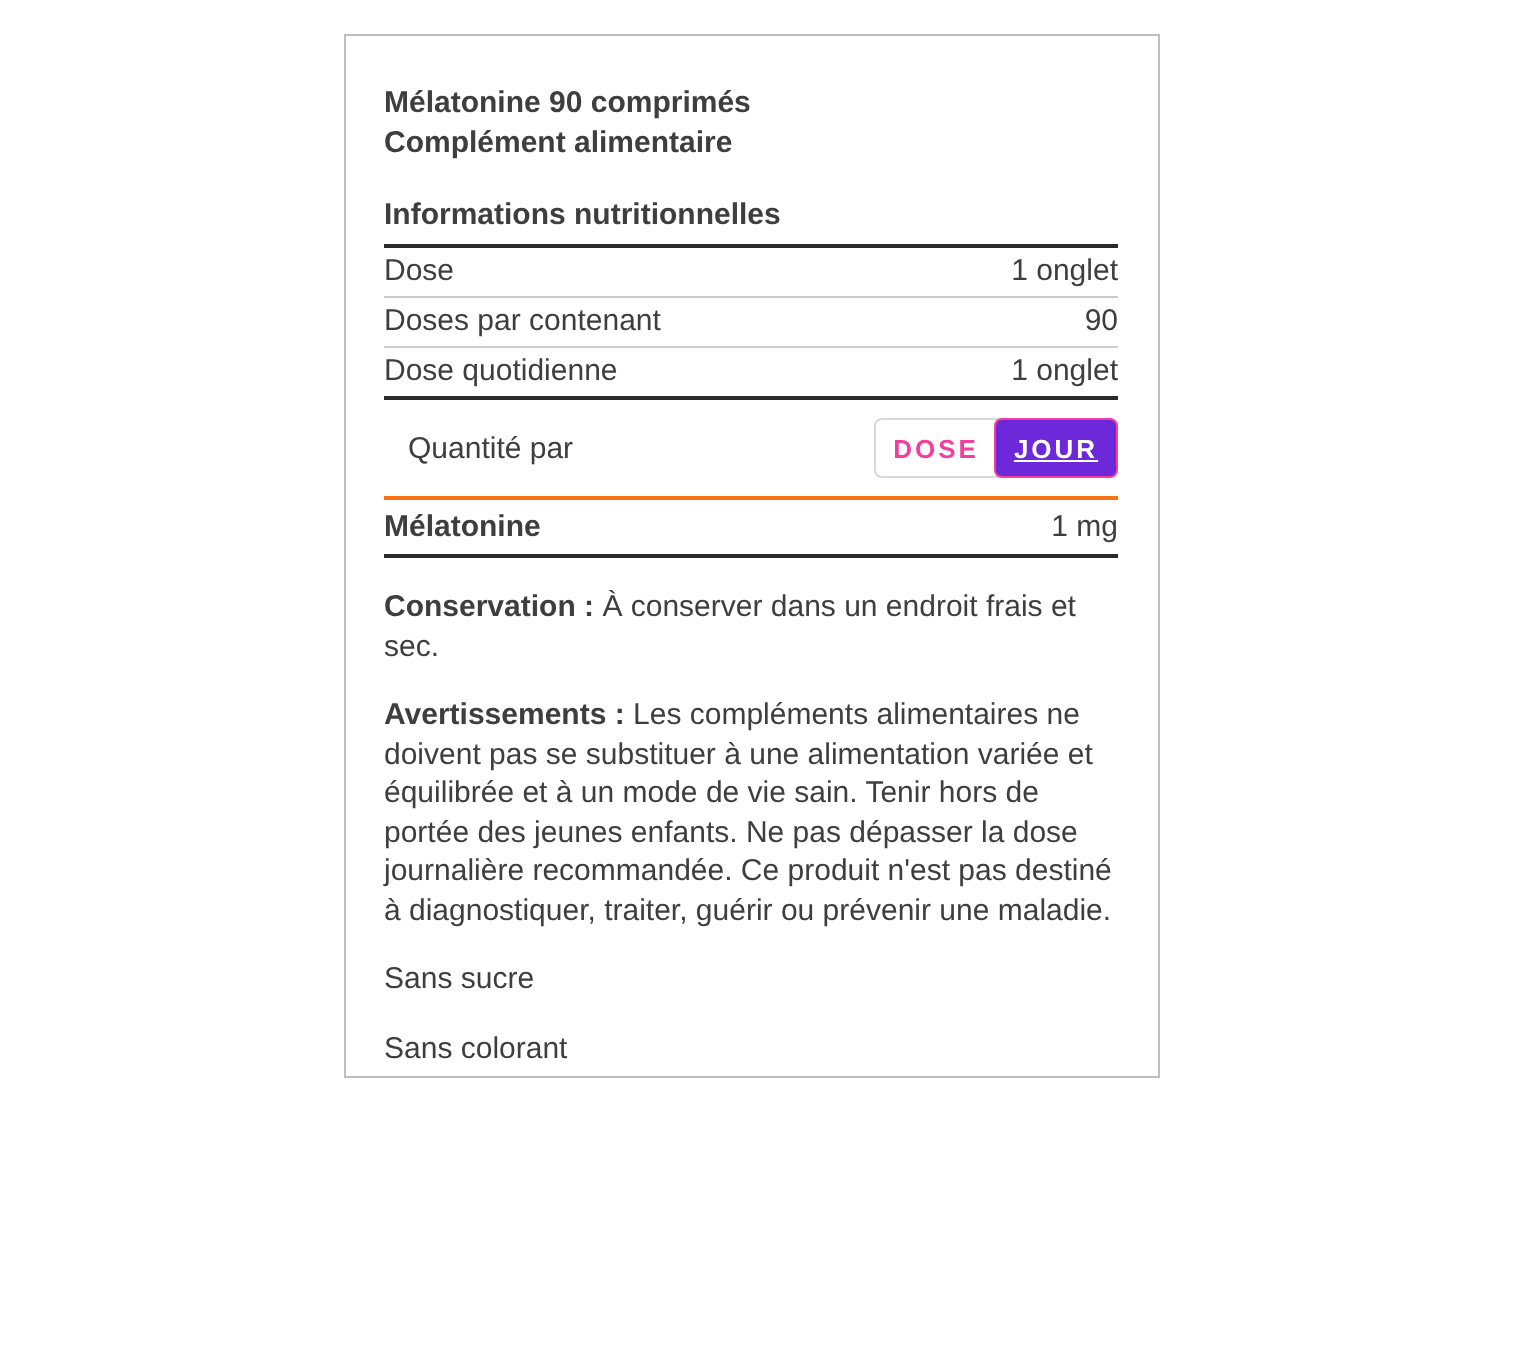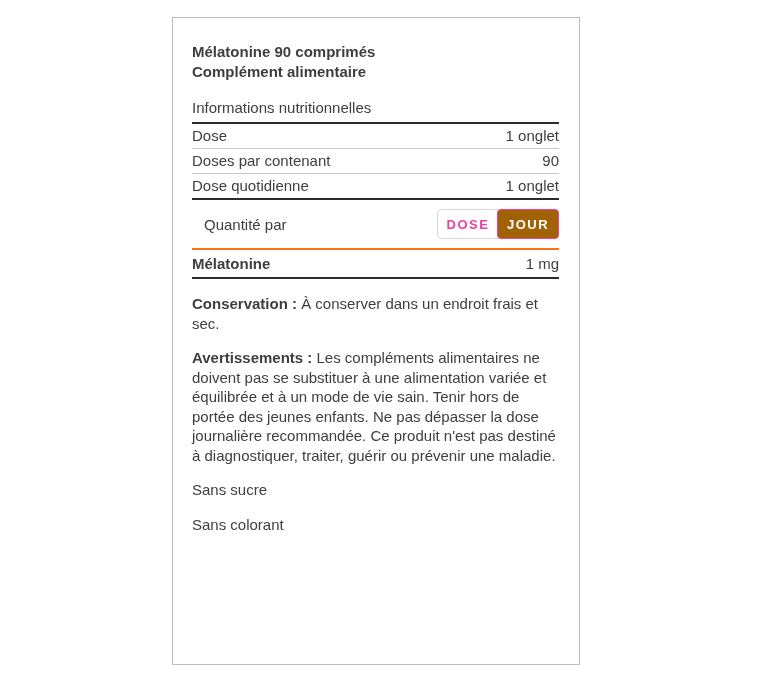--- a/index.html
+++ b/index.html
@@ -7,32 +7,32 @@
     width: 767px; height: 676px;
     background: #ffffff;
     font-family: "Liberation Sans", sans-serif;
     color: #3e3e3e;
     position: relative;
     overflow: hidden;
   }
   .card {
     position: absolute;
     left: 172px; top: 17px;
-    width: 408px; height: 648px;
+    width: 408px; height: 522px;
     background: #ffffff;
     border: 1px solid #bdbdbd;
     padding: 24px 20px 0 19px;
   }
   .product-title div {
     font-weight: bold;
     font-size: 15px;
     line-height: 20px;
   }
   .section-header {
-    font-weight: normal;
+    font-weight: bold;
     font-size: 15px;
     margin-top: 17px;
     padding-bottom: 6px;
     border-bottom: 2px solid #2b2b2b;
   }
   .facts-row {
     display: flex;
     justify-content: space-between;
     align-items: baseline;
     font-size: 15px;
@@ -63,25 +63,26 @@
     text-align: center;
     cursor: pointer;
   }
   .toggle-btn.inactive {
     background: #ffffff;
     color: #f23f9d;
     border: 1px solid #d8d8d8;
     border-radius: 4px 0 0 4px;
   }
   .toggle-btn.active {
-    background: #a16207;
+    background: #6d28d9;
     color: #ffffff;
     border: 1px solid #f23f9d;
     border-radius: 4px;
     margin-left: -2px;
+    text-decoration: underline;
   }
   .nutrient-row {
     display: flex;
     justify-content: space-between;
     align-items: flex-start;
     font-size: 15px;
     padding: 5px 0 5px;
     border-bottom: 2px solid #2b2b2b;
     gap: 24px;
   }

